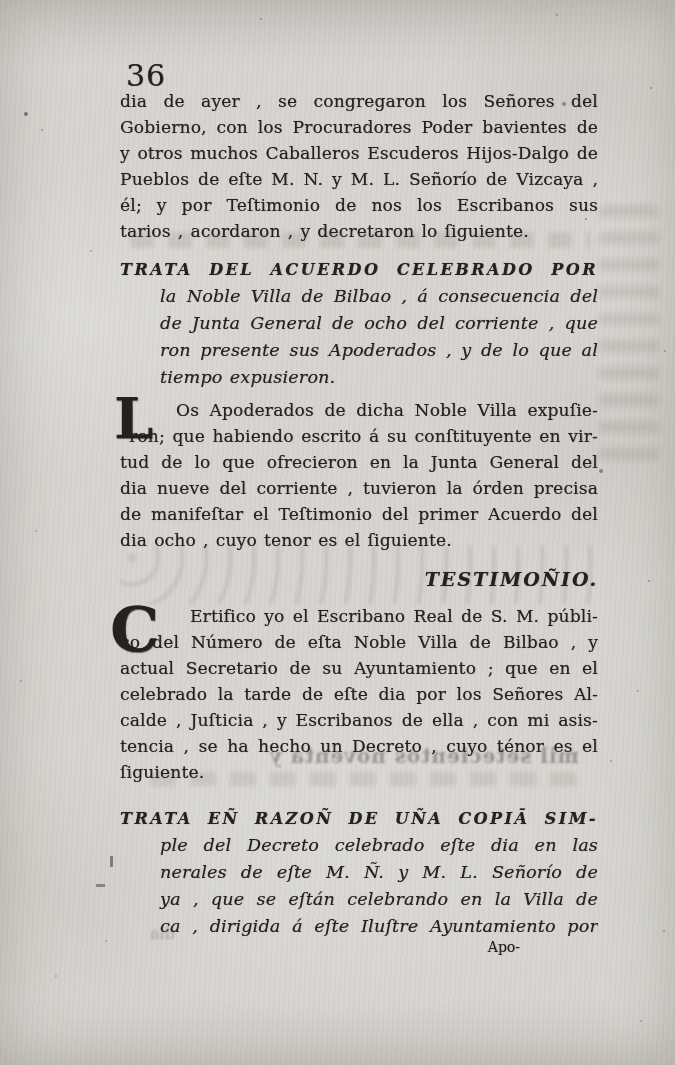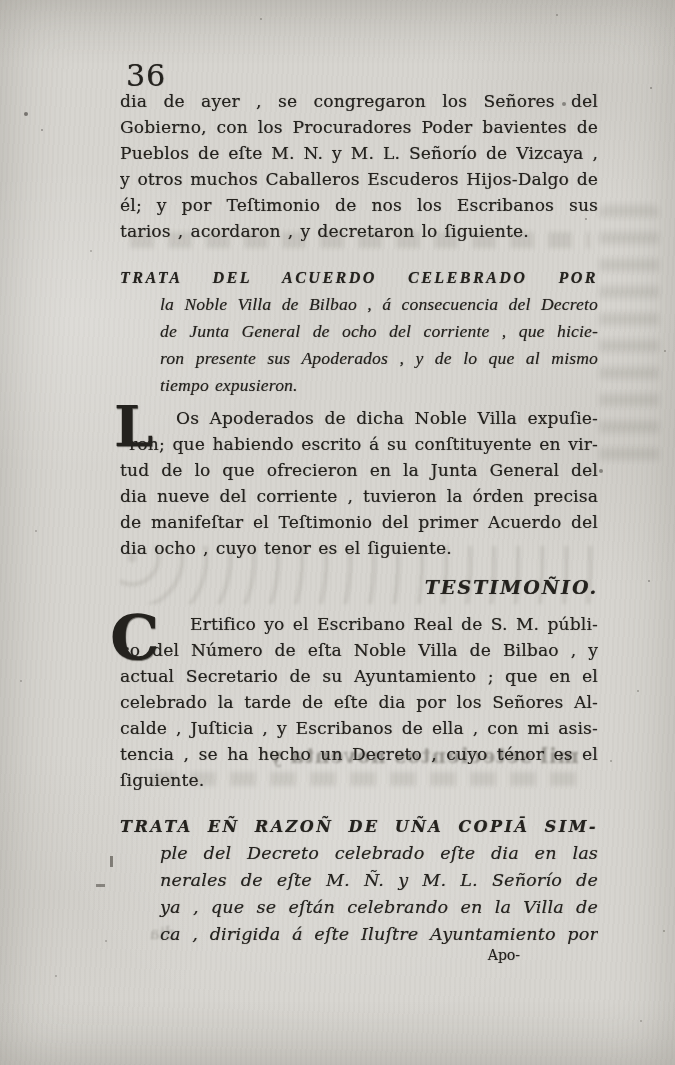--- a/index.html
+++ b/index.html
@@ -102,21 +102,21 @@
   .hind{padding-left:40px;}
   .caps{
     font-style:italic;font-weight:bold;
     font-size:16px;line-height:27px;height:27px;overflow:hidden;
     letter-spacing:2.5px;
     text-align:justify;text-align-last:justify;
     text-shadow:0.3px 0.3px 0.9px rgba(30,28,24,0.55);
   }
   .para{position:relative;}
   .p1{margin-top:0;}
-  .h1{margin-top:20px;font-family:Liberation Serif, serif;}
+  .h1{margin-top:12px;}
   .p2{margin-top:6px;}
   .testimonio{
     margin-top:12px;height:28px;line-height:28px;
     font-style:italic;font-weight:bold;font-size:19px;letter-spacing:2px;
     text-align:right;
     text-shadow:0.3px 0.3px 0.9px rgba(30,28,24,0.55);
   }
   .p3{margin-top:10px;}
   .h2{margin-top:20px;}
   .dcap{
@@ -151,22 +151,22 @@
   <div class="margin-mark-a"></div>
   <div class="margin-mark-b"></div>
 
   <div class="pagenum">36</div>
 
   <div class="column">
 
     <section class="para p1">
       <div class="ln j">dia de ayer , se congregaron los Señores del Universal</div>
       <div class="ln j">Gobierno, con los Procuradores Poder bavientes de los</div>
+      <div class="ln j">y otros muchos Caballeros Escuderos Hijos-Dalgo de</div>
       <div class="ln j">Pueblos de eſte M. N. y M. L. Señorío de Vizcaya ,</div>
-      <div class="ln j">y otros muchos Caballeros Escuderos Hijos-Dalgo de</div>
       <div class="ln j">él; y por Teſtimonio de nos los Escribanos sus Secre-</div>
       <div class="ln j last">tarios , acordaron , y decretaron lo ſiguiente.</div>
     </section>
 
     <section class="para h1">
       <div class="caps">TRATA DEL ACUERDO CELEBRADO POR</div>
       <div class="ln it j hind">la Noble Villa de Bilbao , á consecuencia del Decreto</div>
       <div class="ln it j hind">de Junta General de ocho del corriente , que hicie-</div>
       <div class="ln it j hind">ron presente sus Apoderados , y de lo que al mismo</div>
       <div class="ln it j hind last">tiempo expusieron.</div>

